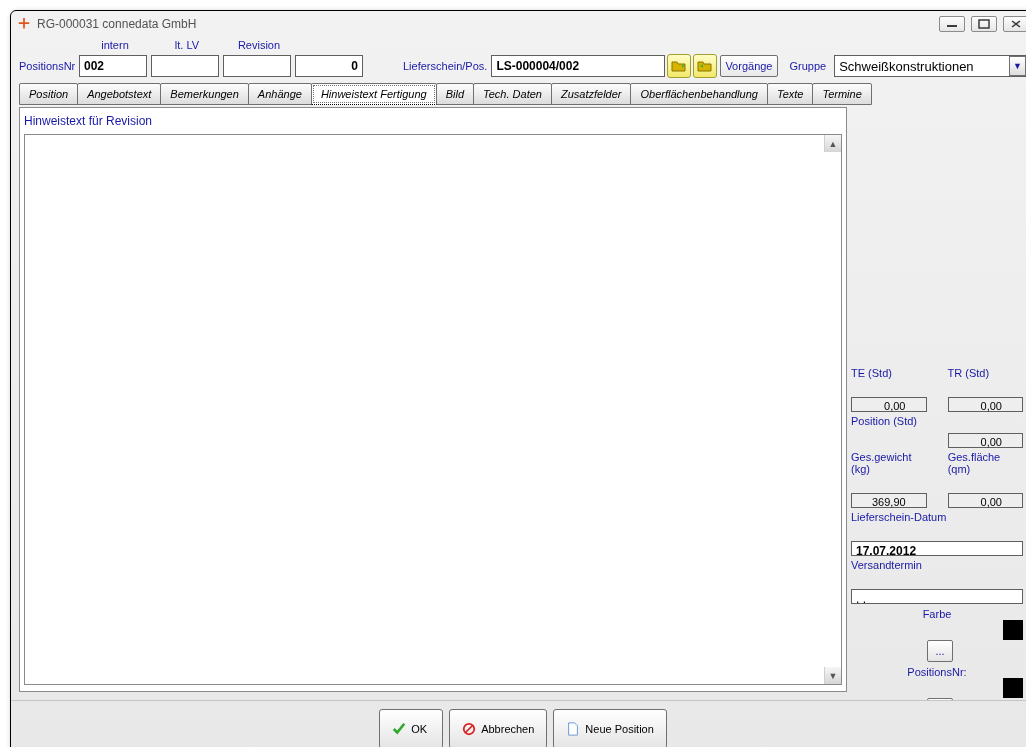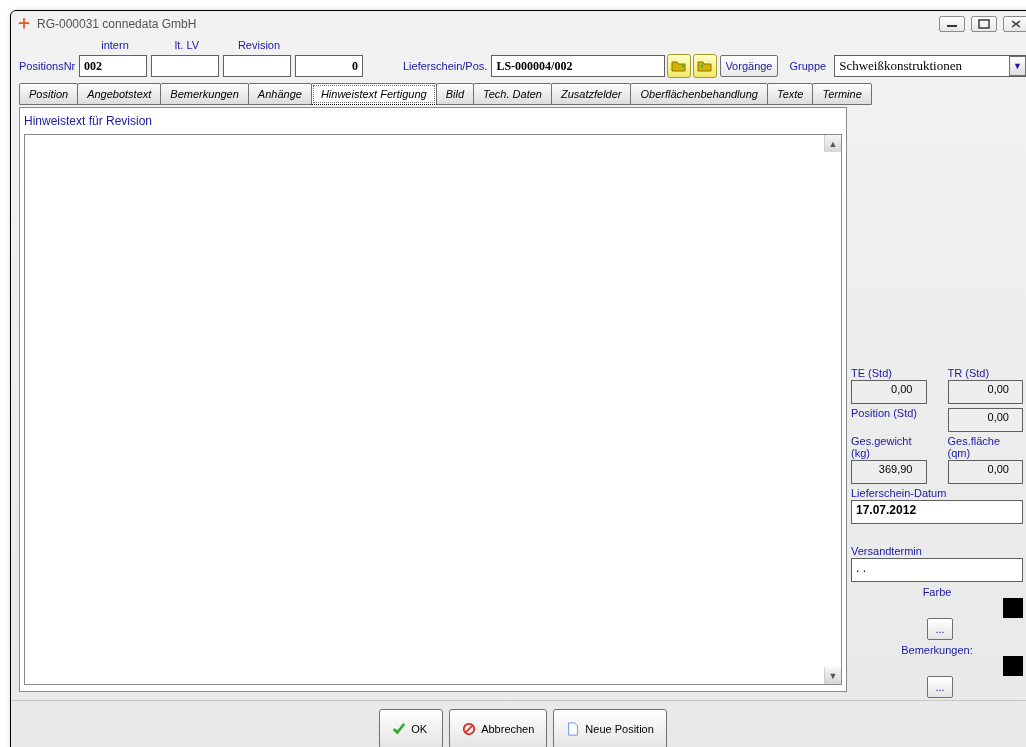--- a/index.html
+++ b/index.html
@@ -6,41 +6,41 @@
 body { margin: 0; padding: 10px; background: #fff; }
 .window { width:1026px; height:747px; border:1px solid #000; border-radius:6px; background:linear-gradient(to bottom,#F2F2F2,#E8E8E8); box-shadow:2px 2px 6px rgba(0,0,0,.3); overflow:hidden; display:flex; flex-direction:column; }
 .titlebar { height:26px; display:flex; align-items:center; padding:0 6px; font-size:12px; color:#525252; }
 .titlebar .icon-app { width:14px; height:14px; margin-right:6px; }
 .win-btns { margin-left:auto; display:flex; gap:6px; }
 .win-btn { width:26px; height:16px; border:1px solid #8c8c8c; border-radius:2px; background:linear-gradient(#fdfdfd,#e6e6e6); display:flex; align-items:center; justify-content:center; font-size:10px; color:#3a3a3a; cursor:pointer; }
 .labels-row, .inputs-row { display:flex; align-items:center; font-size:11px; color:#1919a6; padding:0 8px; }
 .labels-row { height:16px; }
 .inputs-row { height:26px; }
 .labels-row .lbl { text-align:center; }
-.inputs-row input { height:22px; font-size:12px; border:1px solid #5f5f5f; padding:8px 4px; background:#fff;font-family:Liberation Serif, serif; }
+.inputs-row input { height:22px; font-size:12px; border:1px solid #5f5f5f; padding:8px 4px; background:#fff; }
 .pos-nr-lbl{ width:60px; text-align:left; }
 .folder-btn{ width:24px;height:24px;border:1px solid #a0a030;border-radius:3px;background:linear-gradient(#fffdc6,#f2e96a);display:flex;align-items:center;justify-content:center;cursor:pointer;margin-left:2px; }
 .vorg-btn{ height:22px;font-size:11px;color:#1919a6;border:1px solid #707070;border-radius:2px;background:linear-gradient(#fff,#e8e8e8);padding:0 4px;cursor:pointer;margin-left:3px; }
 .gruppe-wrap{ flex:1; display:flex; align-items:center; margin-left:8px; position:relative; }
 .gruppe-wrap input{ flex:1; height:22px; font-size:13px; font-weight: normal; }
 .dd-btn{ position:absolute; right:1px; top:1px; width:17px; height:20px; border:1px solid #707070; background:linear-gradient(#fff,#dedede); display:flex; align-items:center; justify-content:center; font-size:9px; cursor:pointer; }
 .tabs-row { display:flex; padding:4px 8px 0; gap:0; font-size:11px; }
 .tab { height:22px; padding:0 9px; border:1px solid #707070; background:linear-gradient(#fdfdfd,#dcdcdc); display:flex; align-items:center; border-radius:2px 2px 0 0; cursor:pointer; margin-right:-1px; white-space:nowrap;font-style:italic; }
 .tab.active { background:#fff; border-bottom:1px dotted #000; position:relative; z-index:2; outline:1px dotted #777; outline-offset:-3px; }
 .body-row { flex:1; display:flex; overflow:hidden; padding:0 8px; }
 .main-panel { flex:1; background:#fff; border:1px solid #8a8a8a; margin:2px 0 8px 0; display:flex; flex-direction:column; }
 .panel-title{ font-size:12px; color:#1919a6; padding:6px 4px 4px 4px; }
 .textarea-wrap{ flex:1; margin:2px 4px 6px 4px; border:1px solid #8a8a8a; position:relative; background:#fff; }
 .scroll-up,.scroll-down{ position:absolute; right:0; width:17px; height:17px; background:linear-gradient(#f6f6f6,#d6d6d6); border-left:1px solid #cfcfcf; display:flex; align-items:center; justify-content:center; font-size:9px; color:#555; }
 .scroll-up{ top:0; } .scroll-down{ bottom:0; }
 .side-panel { width:180px; padding:2px 4px; display:flex; flex-direction:column; font-size:11px; color:#1919a6; }
 .side-panel .spacer1{ flex: 0 0 260px; }
 .pair-row{ display:flex; gap:21px; }
 .pair-row > div{ flex:1; }
-.val-box{ height:24px; border:1px solid #5f5f5f; background:#eee; text-align:right; padding:2px 13px; color:#000; font-size:11px; margin-top:1px; }
+.val-box{ height:15px; border:1px solid #5f5f5f; background:#eee; text-align:right; padding:2px 20px; color:#000; font-size:11px; margin-top:18px; }
 .val-box.white{ background:#fff; text-align:left; font-weight:bold; font-size:12px; padding-left:4px;}
 .single-row{ margin-top:3px; }
 .side-panel .spacer2{ flex:1; }
 .farbe-row{ display:flex; align-items:center; margin-top:4px;flex-direction:column; }
 .farbe-row .swatch{ width:20px;height:20px;background:#000;margin-left:auto; }
 .dots-btn{ width:26px;height:22px;border:1px solid #707070;background:linear-gradient(#fff,#e4e4e4);margin-left:6px;display:flex;align-items:center;justify-content:center;cursor:pointer;border-radius:2px; }
 .footer { height:56px; display:flex; align-items:center; justify-content:center; gap:6px; border-top:1px solid #c5c5c5; }
 .footer button{ height:40px; min-width:64px; padding:0 12px; border:1px solid #707070; border-radius:3px; background:linear-gradient(#fff,#e4e4e4); font-size:11px; display:flex; align-items:center; gap:5px; cursor:pointer; }
 .ico{ width:14px; height:14px; display:inline-block; }
 </style>
@@ -175,21 +175,21 @@
       <div class="single-row">
         <div>Versandtermin</div>
         <div class="val-box white" style="font-weight:normal">.  .</div>
       </div>
       <div class="farbe-row">
         <span>Farbe</span>
         <div class="swatch"></div>
         <div class="dots-btn">...</div>
       </div>
       <div class="farbe-row">
-        <span>Bemerkungen:</span>
+        <span>PositionsNr:</span>
         <div class="swatch"></div>
         <div class="dots-btn">...</div>
       </div>
     </div>
   </div>
 
   <div class="footer">
     <button>
       <svg class="ico" viewBox="0 0 16 16">
           <path fill="none" stroke="#2faa2f" stroke-width="3" d="M2 8l4 4 8-10"></path>

